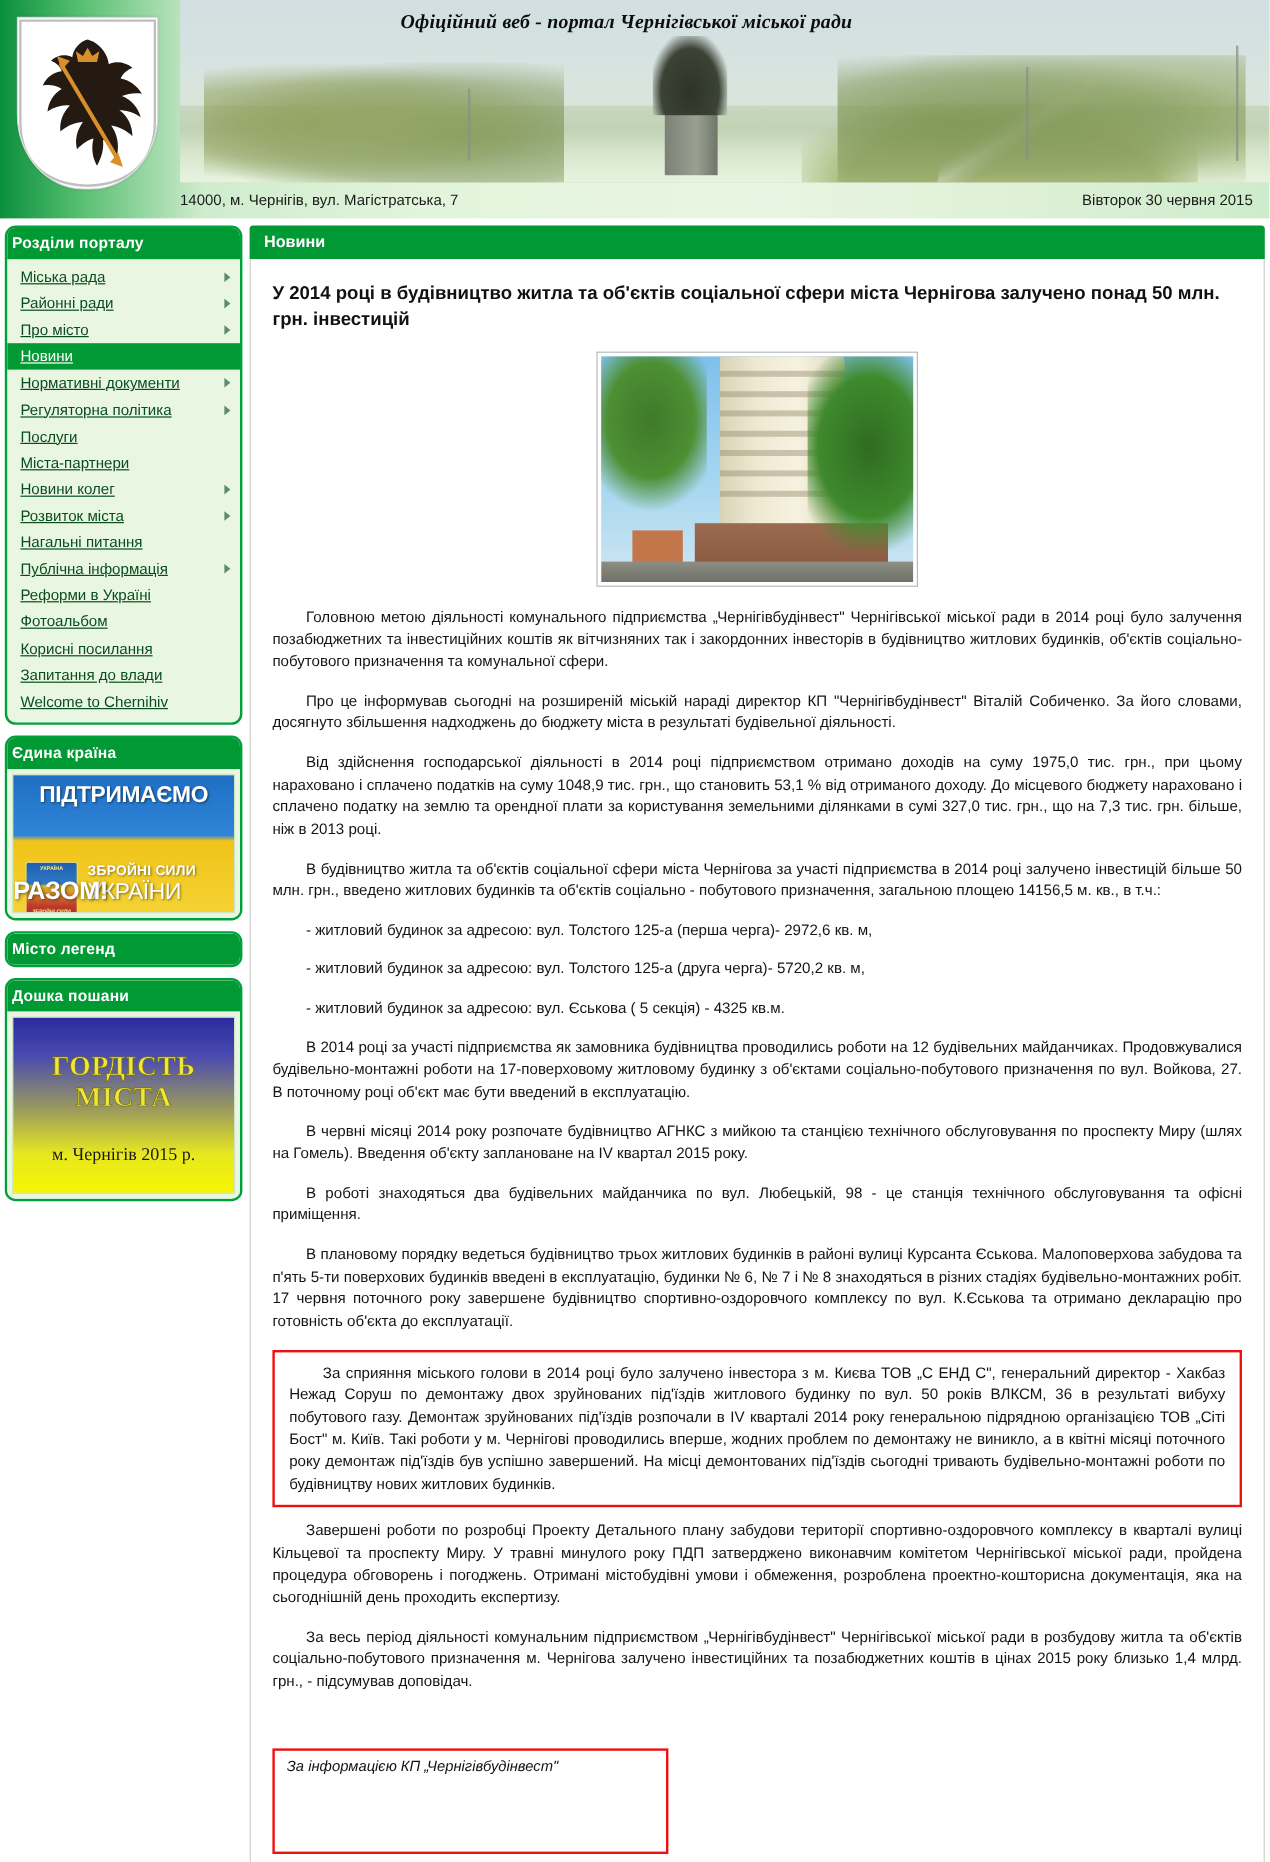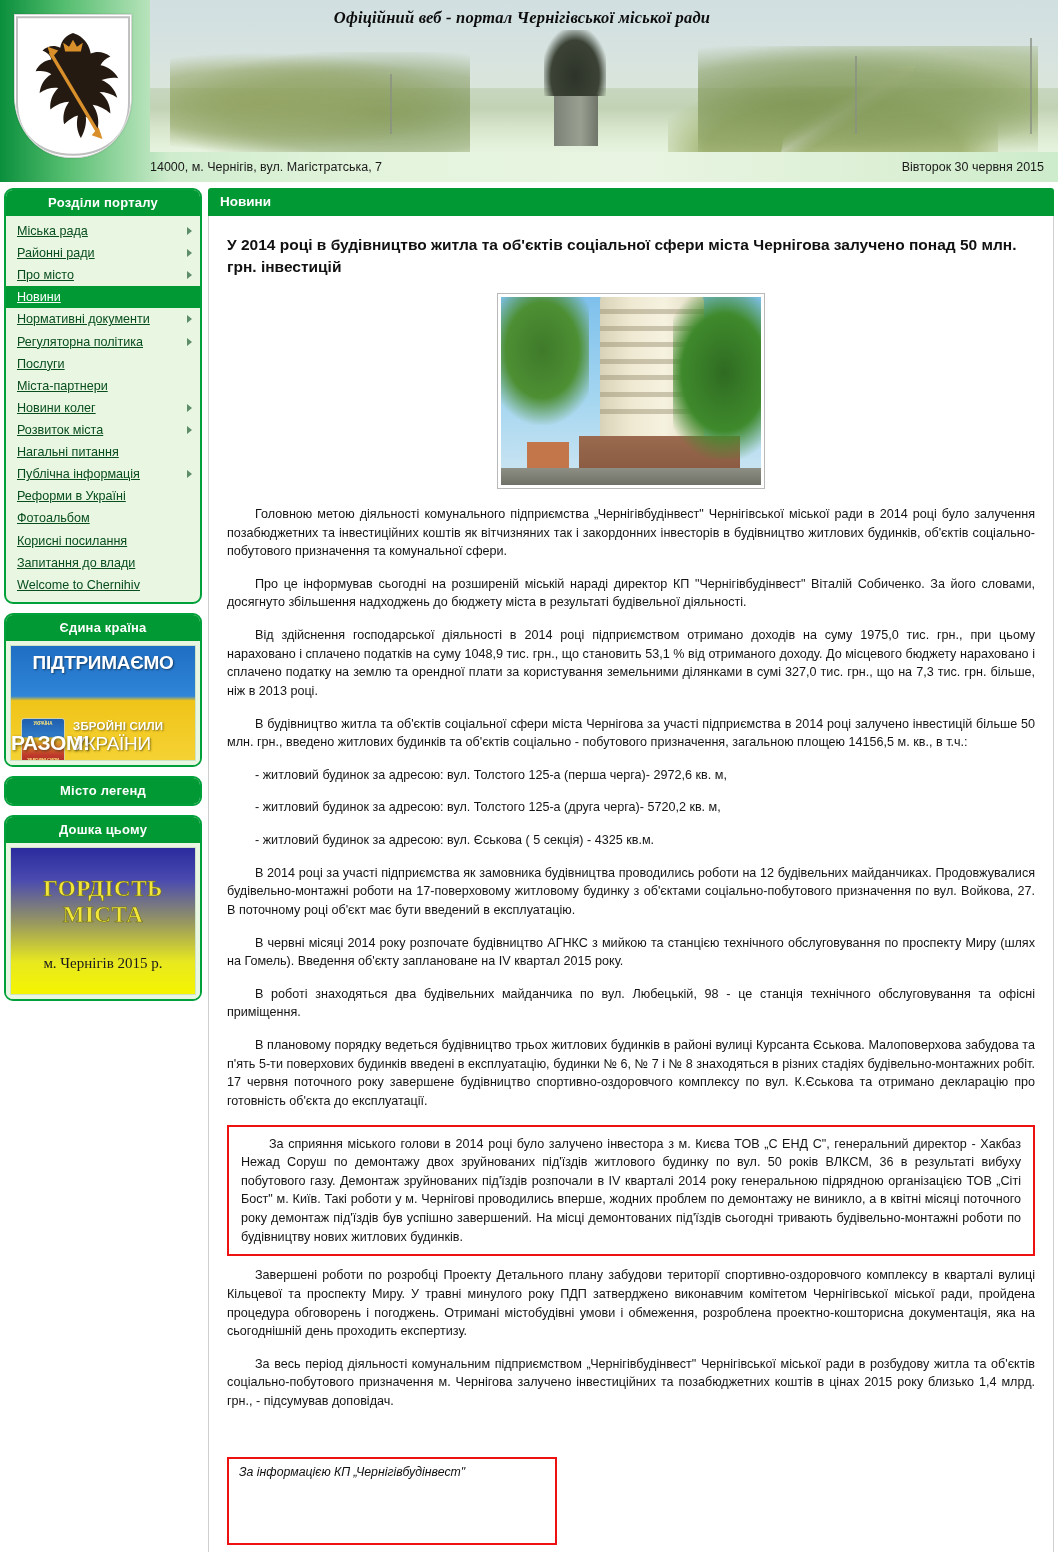--- a/index.html
+++ b/index.html
@@ -121,21 +121,21 @@
     border-radius: 9px;
     background: #e9f7e2;
     margin-bottom: 9px;
     overflow: hidden;
   }
   .panel-head {
     background: #009933;
     color: #ffffff;
     font-weight: bold;
     font-size: 13px;
-    text-align: center;
+    text-align: left;
     padding: 5px 4px 6px 4px;
     letter-spacing: .2px;
   }
   .menu { list-style: none; margin: 0; padding: 4px 0 6px 0; }
   .menu li { position: relative; }
   .menu a {
     display: block;
     padding: 3px 18px 3px 11px;
     font-size: 12.6px;
     color: #084d1e;
@@ -512,21 +512,21 @@
             <div class="t4">РАЗОМ!</div>
           </div>
         </div>
       </div>
 
       <div class="panel">
         <div class="panel-head">Місто легенд</div>
       </div>
 
       <div class="panel">
-        <div class="panel-head">Дошка цьому</div>
+        <div class="panel-head">Дошка пошани</div>
         <div class="banner-box">
           <div class="banner bn-honor">
             <div class="h1">ГОРДІСТЬ МІСТА</div>
             <div class="h2">м. Чернігів   2015 р.</div>
           </div>
         </div>
       </div>
 
     </div>
 

